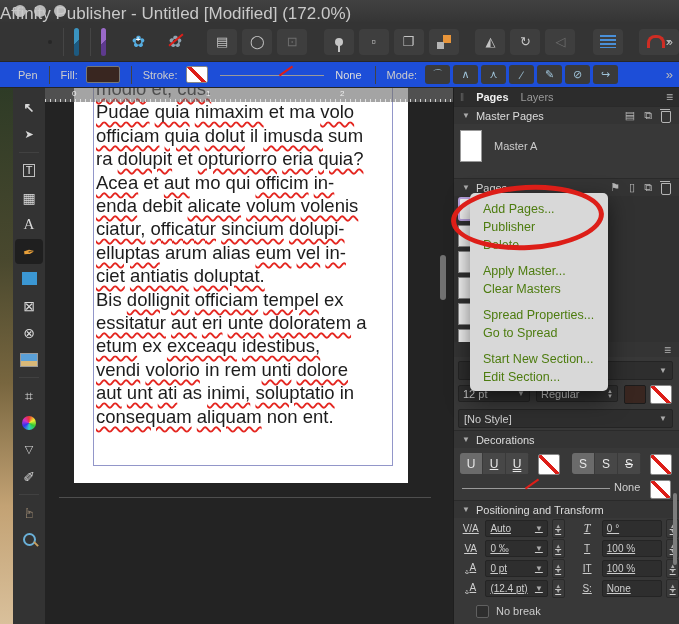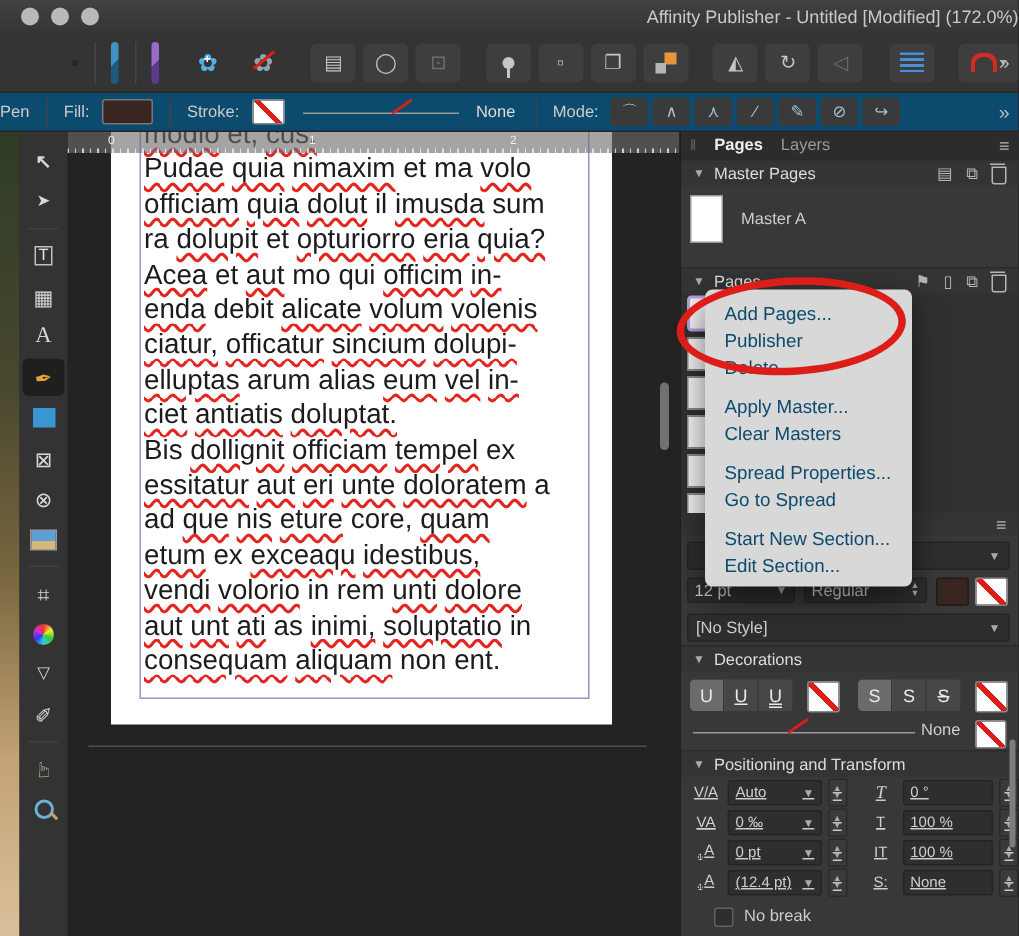--- a/index.html
+++ b/index.html
@@ -3,21 +3,21 @@
 <meta charset="utf-8">
 <style>
   html,body{margin:0;padding:0;}
   body{width:679px;height:624px;position:relative;overflow:hidden;background:#2a2a2a;
        font-family:"Liberation Sans",sans-serif;-webkit-font-smoothing:antialiased;}
   
   #titlebar{position:absolute;left:0;top:0;width:679px;height:22px;
     background:linear-gradient(#414141,#353535);border-bottom:1px solid #222;}
   .lights{position:absolute;left:14px;top:5px;display:flex;gap:8px;}
   .light{width:12px;height:12px;border-radius:50%;background:#b9b9b9;}
-  #title{position:absolute;left:0;right:0;top:4px;text-align:right;font-size:12px;color:#c9c9c9;}
+  #title{position:absolute;left:0;right:0;top:4px;text-align:left;font-size:17px;color:#c9c9c9;}
   
   #main-toolbar{position:absolute;left:0;top:22px;width:679px;height:40px;background:#343434;
     border-bottom:1px solid #272727;display:flex;align-items:center;padding-left:48px;box-sizing:border-box;gap:7px;}
   .vdiv{width:1px;height:28px;background:#454545;margin:0 4px;}
   .appwrap{background:#262626;border-radius:6px;padding:2px;}
   .appbtn{width:28px;height:28px;border-radius:5px;}
   .app-pub{background:repeating-linear-gradient(125deg,#d8391f 0 4px,#f09f2e 4px 8px),#7a1f16;}
   .app-des{background:linear-gradient(135deg,#3a93c0 50%,#1d5a80 50%);}
   .app-pho{background:linear-gradient(135deg,#9a6ac8 50%,#5e3a8e 50%);}
   .tbtn{min-width:30px;height:26px;background:#3e3e3e;border-radius:4px;display:flex;
@@ -32,22 +32,22 @@
   .g-pin{width:8px;height:8px;border-radius:50%;background:#c6c6c6;position:relative;}
   .g-pin::after{content:"";position:absolute;left:3px;top:7px;width:2px;height:7px;background:#c6c6c6;}
   .g-arrange{width:14px;height:14px;position:relative;}
   .g-arrange::before{content:"";position:absolute;right:0;top:0;width:8px;height:8px;background:#e8953a;}
   .g-arrange::after{content:"";position:absolute;left:0;bottom:0;width:7px;height:7px;background:#b5b5b5;}
   .alignlines{width:16px;height:13px;background:repeating-linear-gradient(#4a90d9 0 2px,transparent 2px 4px);}
   .magnet{width:12px;height:10px;border:3px solid #cf2d24;border-top:none;border-radius:0 0 8px 8px;transform:rotate(180deg);margin-right:2px;}
   .snaparrow{font-size:8px;color:#aaa;}
   .overflow{position:absolute;right:6px;color:#bbb;font-size:13px;}
   
-  #context-toolbar{position:absolute;left:0;top:62px;width:679px;height:26px;background:#0c4a6e;
-    border-bottom:1px solid #252525;display:flex;align-items:center;box-sizing:border-box;
+  #context-toolbar{position:absolute;left:0;top:62px;width:679px;height:26px;background:#1d4ed8;
+    border-bottom:1px solid #252525;display:flex;align-items:center;padding-left:18px;box-sizing:border-box;
     gap:8px;font-size:11px;color:#cccccc;}
   .cdiv{width:1px;height:18px;background:#424242;margin:0 3px;}
   .fillsw{width:32px;height:15px;background:var(--swatch_brown);border:1px solid #777;border-radius:2px;}
   .slash{background:linear-gradient(45deg,#fff 42%,var(--accent_red) 42%,var(--accent_red) 56%,#fff 56%);border:1px solid #888;}
   .strokesw{width:20px;height:15px;border-radius:2px;}
   .strokeprev{width:148px;height:16px;position:relative;display:flex;align-items:center;}
   .strokeprev .line{position:absolute;left:4px;right:40px;top:8px;height:1px;background:#9a9a9a;}
   .strokeprev .rs{position:absolute;left:62px;top:3px;width:16px;height:2px;background:var(--accent_red);transform:rotate(-35deg);}
   .strokeprev .nv{position:absolute;right:2px;top:2px;color:#ddd;}
   .modebtn{width:25px;height:19px;background:#3a3a3a;border-radius:3px;display:flex;align-items:center;
@@ -158,21 +158,21 @@
     display:flex;flex-direction:column;align-items:center;justify-content:center;font-size:6px;line-height:5px;color:#aaa;}
   .rspace{width:4px;}
   #nobreak{top:514px;height:18px;display:flex;align-items:center;padding-left:22px;gap:7px;}
   .chk{width:11px;height:11px;background:#2e2e2e;border:1px solid #606060;border-radius:2px;}
   #pscroll{position:absolute;right:2px;top:405px;width:4px;height:72px;background:#7d7d7d;border-radius:2px;}
   
   #ctx-menu{position:absolute;left:470px;top:193px;width:138px;background:#d8d8d8;border-radius:5px;
     box-shadow:0 8px 22px rgba(0,0,0,.55);padding:7px 0 5px 0;z-index:20;}
   .mgroup{margin-bottom:8px;}
   .mgroup:last-child{margin-bottom:0;}
-  .mitem{height:18px;line-height:18px;padding-left:13px;font-size:12.5px;color:#0c4a6e;white-space:nowrap;}
+  .mitem{height:18px;line-height:18px;padding-left:13px;font-size:12.5px;color:#4d7c0f;white-space:nowrap;}
   #ellipse{position:absolute;left:451px;top:185px;width:143px;height:55px;border:5px solid var(--accent_red);
     border-radius:50%;transform:rotate(-3deg);z-index:21;}
 </style>
 </head>
 <body>
 
 <div id="titlebar">
   <div class="lights">
     <div class="light"></div>
     <div class="light"></div>
@@ -349,21 +349,20 @@
           <div class="tline"><span class="sq">Pudae</span> <span class="sq">quia</span> <span class="sq">nimaxim</span> <span>et</span> <span>ma</span> <span class="sq">volo</span></div>
           <div class="tline"><span class="sq">officiam</span> <span class="sq">quia</span> <span class="sq">dolut</span> <span>il</span> <span class="sq">imusda</span> <span>sum</span></div>
           <div class="tline"><span>ra</span> <span class="sq">dolupit</span> <span>et</span> <span class="sq">opturiorro</span> <span class="sq">eria</span> <span class="sq">quia?</span></div>
           <div class="tline"><span class="sq">Acea</span> <span>et</span> <span class="sq">aut</span> <span>mo</span> <span>qui</span> <span class="sq">officim</span> <span class="sq">in-</span></div>
           <div class="tline"><span class="sq">enda</span> <span>debit</span> <span class="sq">alicate</span> <span class="sq">volum</span> <span class="sq">volenis</span></div>
           <div class="tline"><span class="sq">ciatur,</span> <span class="sq">officatur</span> <span class="sq">sincium</span> <span class="sq">dolupi-</span></div>
           <div class="tline"><span class="sq">elluptas</span> <span>arum</span> <span>alias</span> <span class="sq">eum</span> <span class="sq">vel</span> <span class="sq">in-</span></div>
           <div class="tline"><span class="sq">ciet</span> <span class="sq">antiatis</span> <span class="sq">doluptat.</span></div>
           <div class="tline"><span>Bis</span> <span class="sq">dollignit</span> <span class="sq">officiam</span> <span class="sq">tempel</span> <span>ex</span></div>
           <div class="tline"><span class="sq">essitatur</span> <span class="sq">aut</span> <span class="sq">eri</span> <span class="sq">unte</span> <span class="sq">doloratem</span> <span>a</span></div>
-          <div class="tline"><span>ad</span> <span class="sq">que</span> <span class="sq">nis</span> <span class="sq">eture</span> <span>core,</span> <span class="sq">quam</span></div>
           <div class="tline"><span class="sq">etum</span> <span>ex</span> <span class="sq">exceaqu</span> <span class="sq">idestibus,</span></div>
           <div class="tline"><span class="sq">vendi</span> <span class="sq">volorio</span> <span>in</span> <span>rem</span> <span class="sq">unti</span> <span class="sq">dolore</span></div>
           <div class="tline"><span class="sq">aut</span> <span class="sq">unt</span> <span class="sq">ati</span> <span>as</span> <span class="sq">inimi,</span> <span class="sq">soluptatio</span> <span>in</span></div>
           <div class="tline"><span class="sq">consequam</span> <span class="sq">aliquam</span> <span>non</span> <span>ent.</span></div>
         </div>
     </div>
   </div>
   <div id="ruler">
     <span id="ruler-nums"><span class="rnum" style="left: 27px;">0</span><span class="rnum" style="left: 161px;">1</span><span class="rnum" style="left: 295px;">2</span></span>
   </div>

